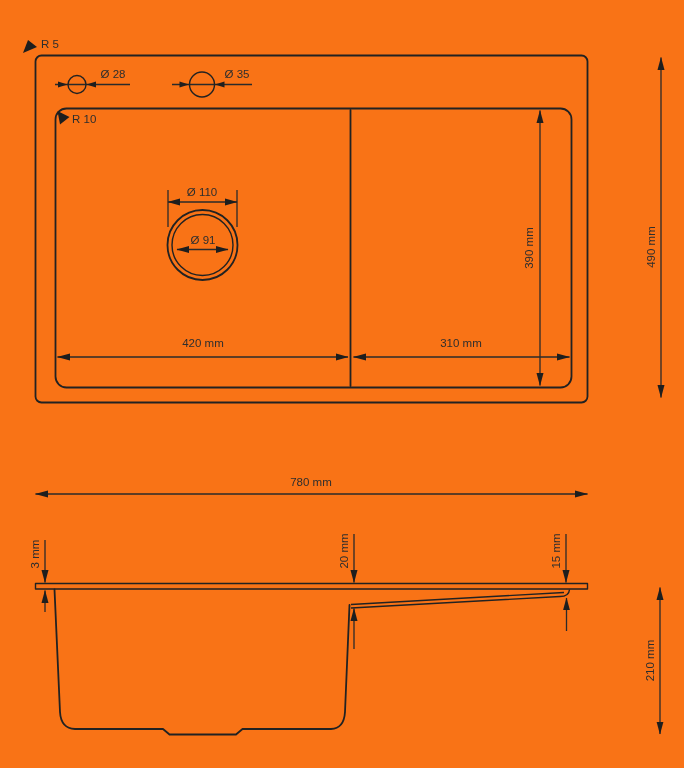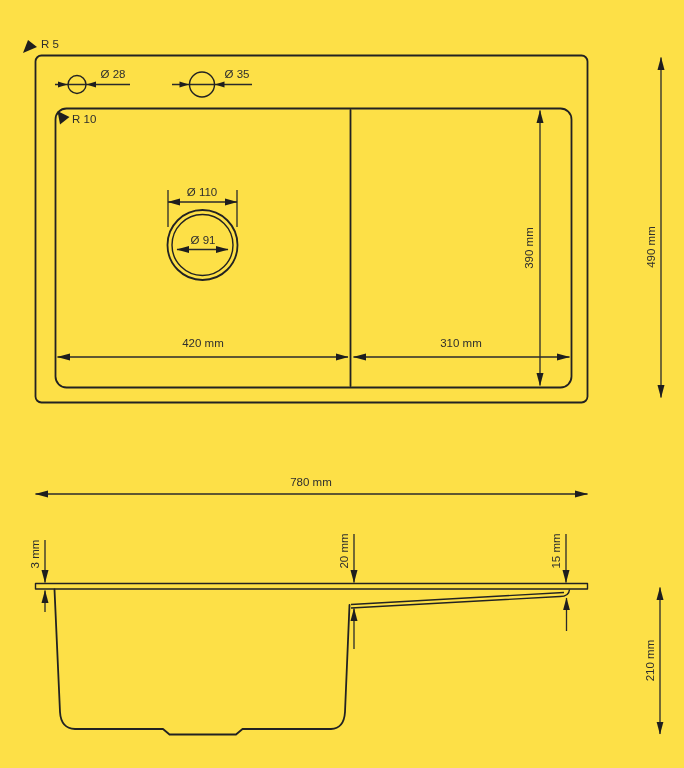--- a/index.html
+++ b/index.html
@@ -8,21 +8,21 @@
     background: #ffffff;
     width: 684px;
     height: 768px;
     overflow: hidden;
     font-family: "Liberation Sans", sans-serif;
   }
   .canvas-wrap {
     position: relative;
     width: 684px;
     height: 768px;
-    background: #fde047;
+    background: #f97316;
   }
   svg { display: block; }
   .obj {
     fill: none;
     stroke: #222222;
     stroke-width: 1.8;
     stroke-linejoin: round;
     stroke-linecap: round;
   }
   .obj-thin {

